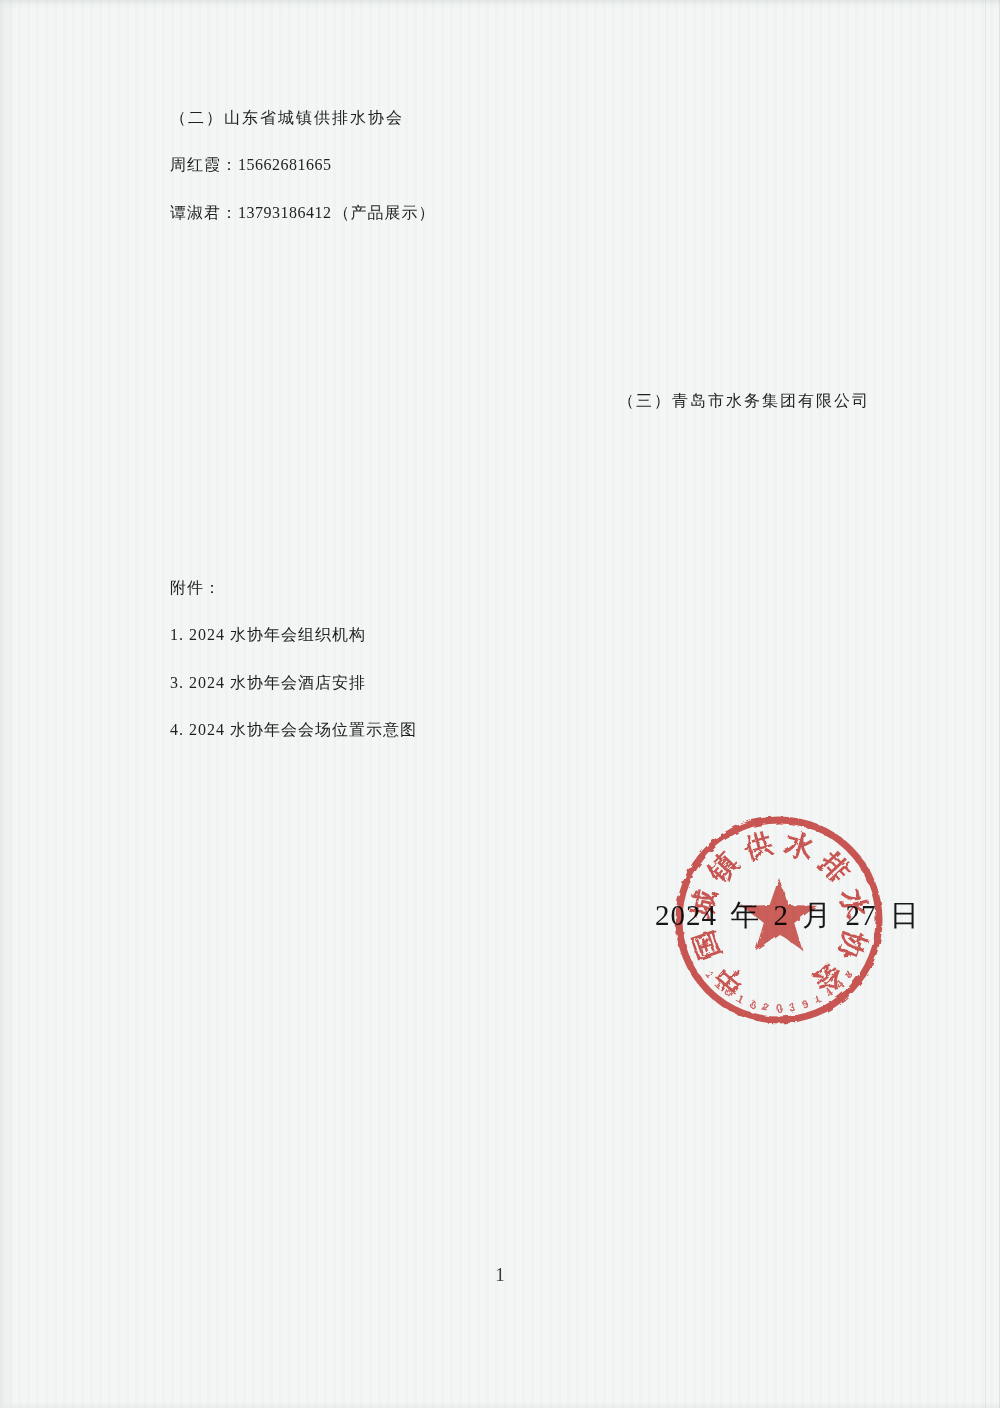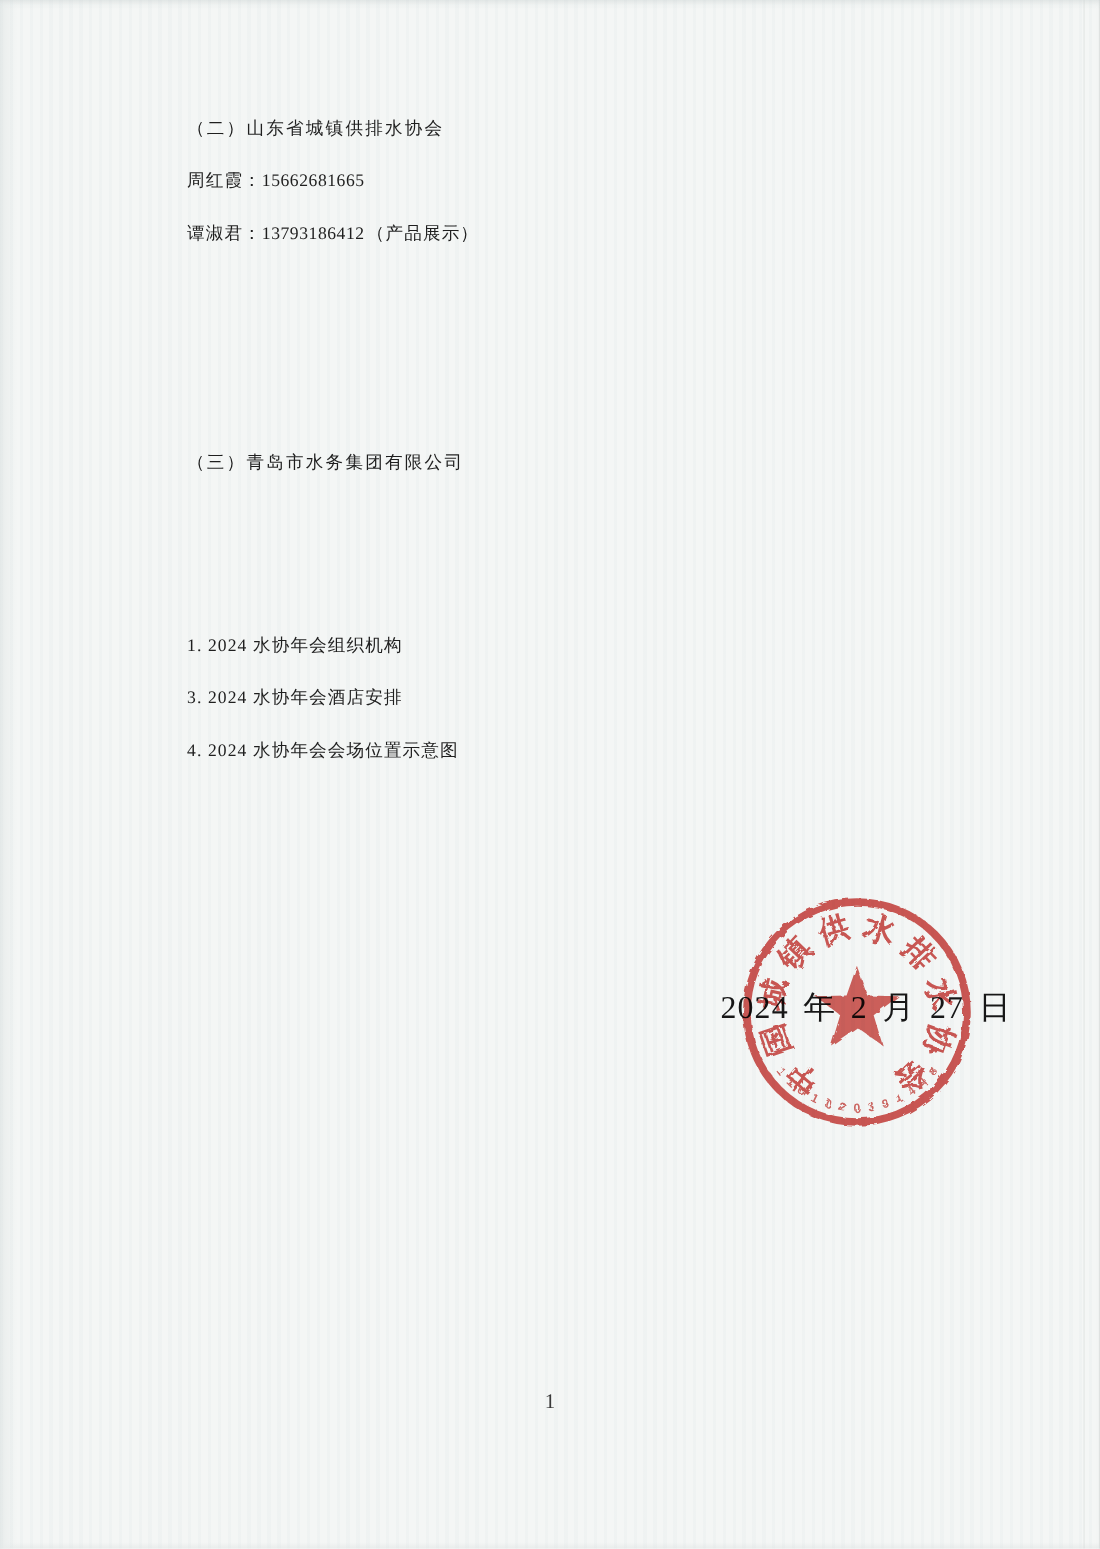--- a/index.html
+++ b/index.html
@@ -21,21 +21,21 @@
   .page::after{
     content:"";position:absolute;top:0;bottom:0;right:14px;width:1px;
     background:rgba(205,210,209,.45);
   }
   .text-block{
     position:absolute;left:170px;width:700px;
     font-size:16px;line-height:47.4px;color:#1f1f1f;
     letter-spacing:1px;white-space:nowrap;
   }
   .sec1{top:94px;}
-  .sec2{top:397px;}
+  .sec2{top:377px;text-align:right;}
   .atts{top:564px;}
   .sec-heading{letter-spacing:2px;}
   .cphone{margin-left:0;letter-spacing:0.5px;}
   .cnote{margin-left:2px;}
   .date-line{
     position:absolute;left:655px;top:896px;
     font-size:29px;color:#171717;white-space:nowrap;
     word-spacing:5px;letter-spacing:1px;z-index:2;
   }
   .seal{
@@ -67,20 +67,21 @@
     <div class="sec-heading">（二）山东省城镇供排水协会</div>
     <div class="contact-line"><span>周红霞</span><span>：</span><span class="cphone">15662681665</span><span class="cnote"></span></div>
     <div class="contact-line"><span>谭淑君</span><span>：</span><span class="cphone">13793186412</span><span class="cnote">（产品展示）</span></div>
   </div>
 
   <div class="text-block sec2">
     <div class="sec-heading">（三）青岛市水务集团有限公司</div>
   </div>
 
   <div class="text-block atts">
+    <div>附件：</div>
     <div>1. 2024 水协年会组织机构</div>
     <div>3. 2024 水协年会酒店安排</div>
     <div>4. 2024 水协年会会场位置示意图</div>
   </div>
 
   <div class="date-line">2024 年 2 月 27 日</div>
 
   <svg id="seal-svg" class="seal" viewBox="0 0 240 240" aria-hidden="true" style="color: rgb(206, 75, 70);">
     <defs>
       <filter id="rough" x="-10%" y="-10%" width="120%" height="120%">

